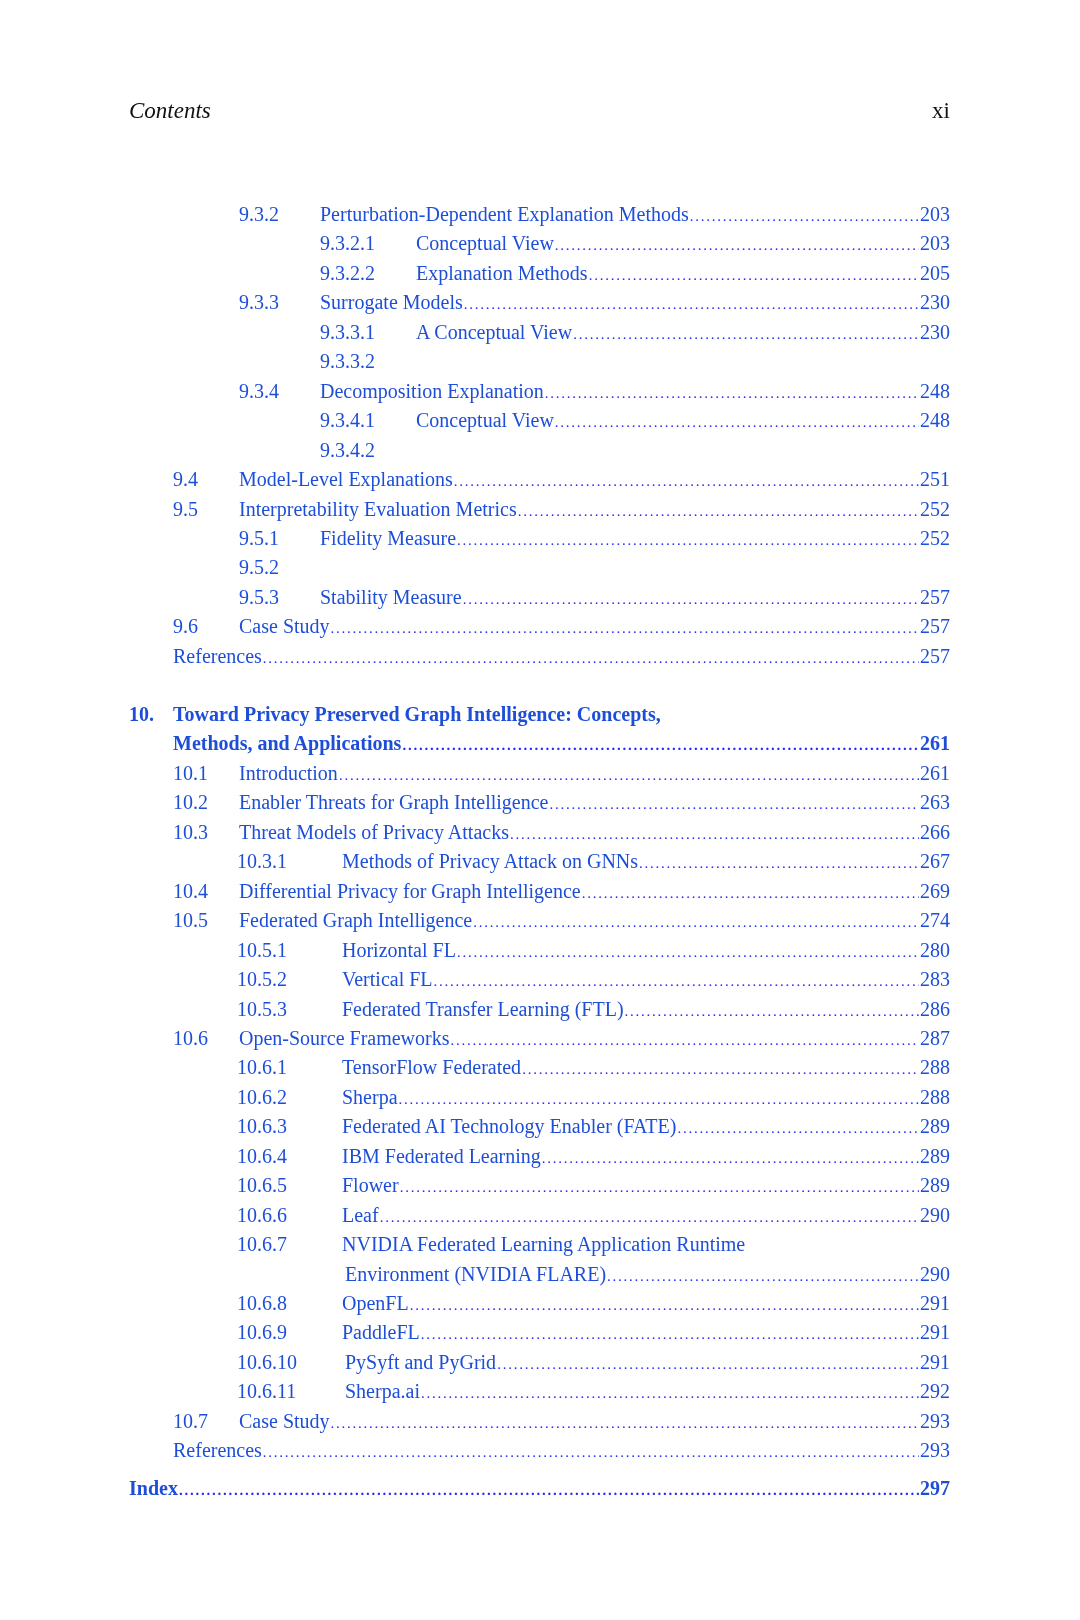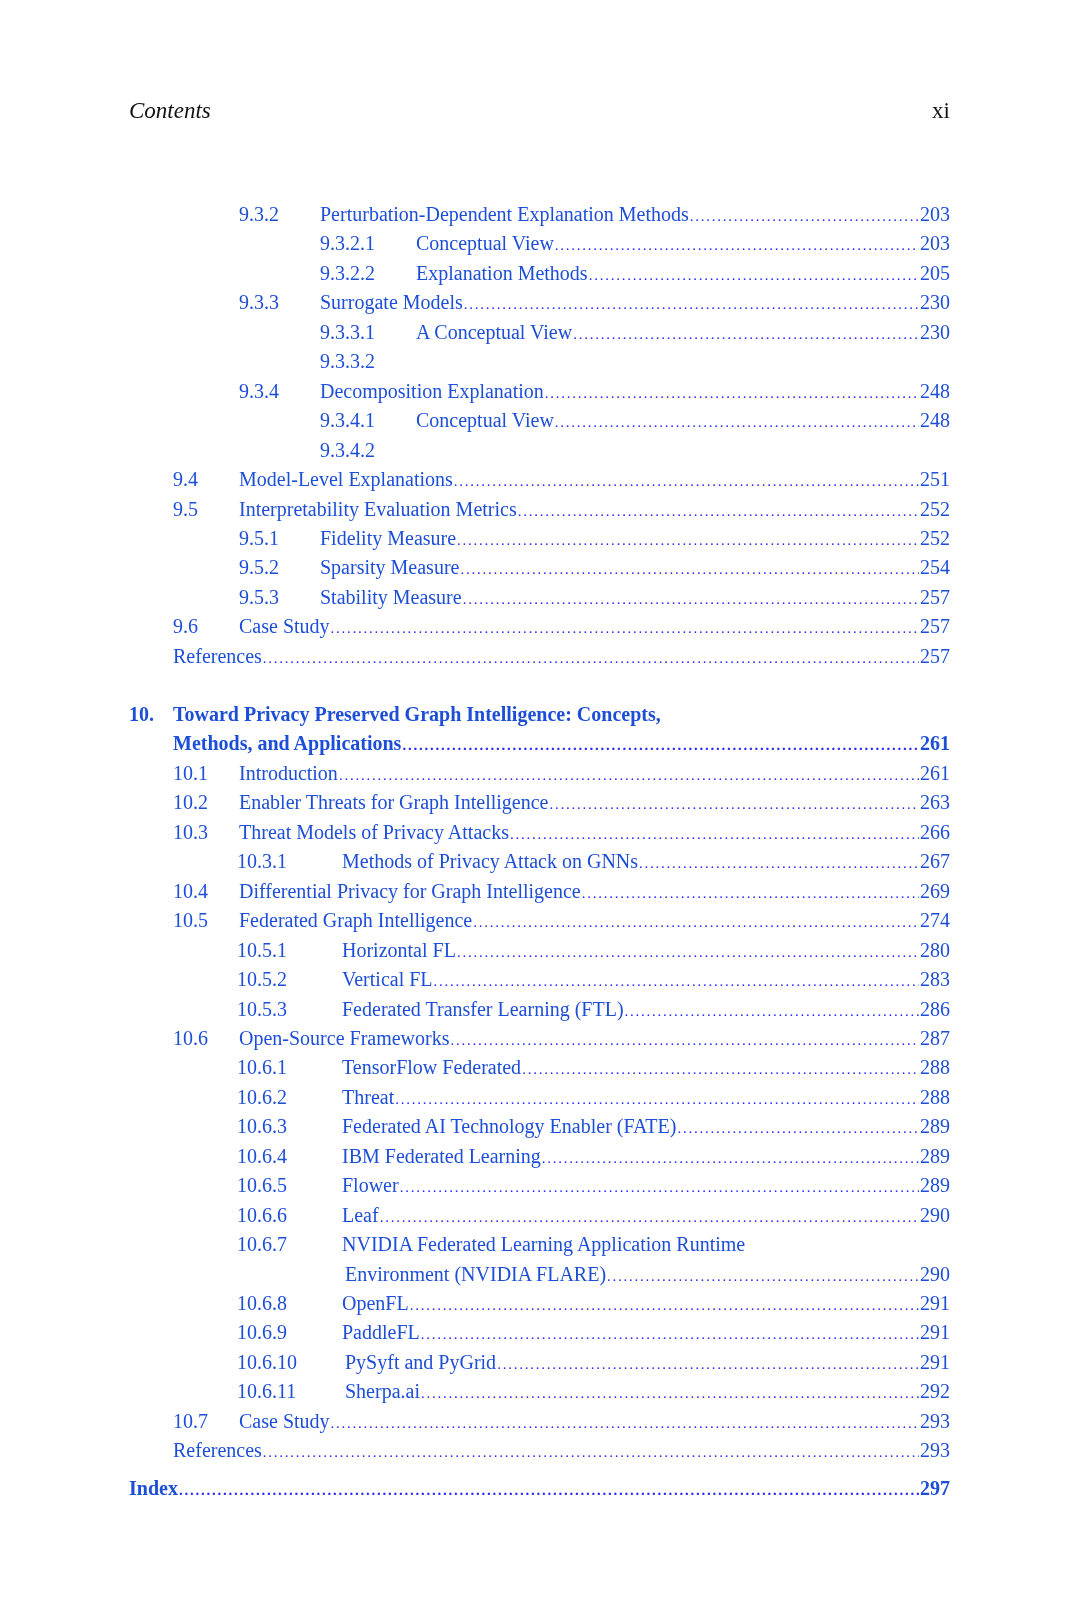--- a/index.html
+++ b/index.html
@@ -113,25 +113,20 @@
     <div class="row" style="top: 523.95px; left: 0px; width: 1080px;">
       <span class="num" style="left: 239px;">9.5.1</span>
       <span class="entry" style="left: 320px;">
         <span class="label">Fidelity Measure</span>
         <span class="leader"></span>
         <span class="page">252</span>
       </span>
     </div>
     <div class="row" style="top: 553.4px; left: 0px; width: 1080px;">
       <span class="num" style="left: 239px;">9.5.2</span>
-      <span class="entry" style="left: 320px;">
-        <span class="label">Sparsity Measure</span>
-        <span class="leader"></span>
-        <span class="page">254</span>
-      </span>
     </div>
     <div class="row" style="top: 582.85px; left: 0px; width: 1080px;">
       <span class="num" style="left: 239px;">9.5.3</span>
       <span class="entry" style="left: 320px;">
         <span class="label">Stability Measure</span>
         <span class="leader"></span>
         <span class="page">257</span>
       </span>
     </div>
     <div class="row" style="top: 612.3px; left: 0px; width: 1080px;">
@@ -248,21 +243,21 @@
       <span class="num" style="left: 237px;">10.6.1</span>
       <span class="entry" style="left: 342px;">
         <span class="label">TensorFlow Federated</span>
         <span class="leader"></span>
         <span class="page">288</span>
       </span>
     </div>
     <div class="row" style="top: 1082.85px; left: 0px; width: 1080px;">
       <span class="num" style="left: 237px;">10.6.2</span>
       <span class="entry" style="left: 342px;">
-        <span class="label">Threat</span>
+        <span class="label">Sherpa</span>
         <span class="leader"></span>
         <span class="page">288</span>
       </span>
     </div>
     <div class="row" style="top: 1112.3px; left: 0px; width: 1080px;">
       <span class="num" style="left: 237px;">10.6.3</span>
       <span class="entry" style="left: 342px;">
         <span class="label">Federated AI Technology Enabler (FATE)</span>
         <span class="leader"></span>
         <span class="page">289</span>

